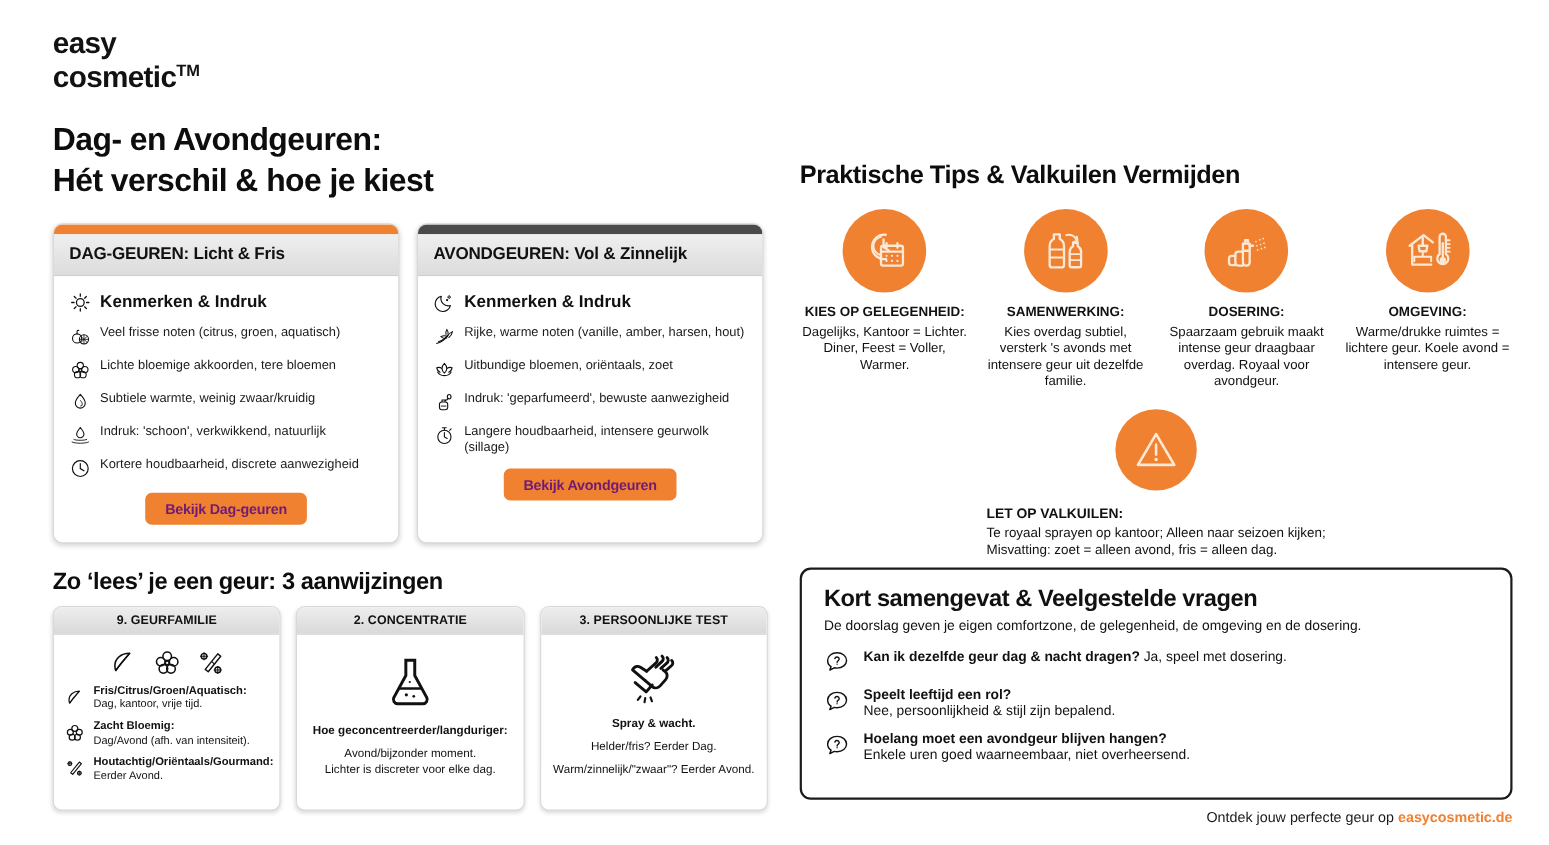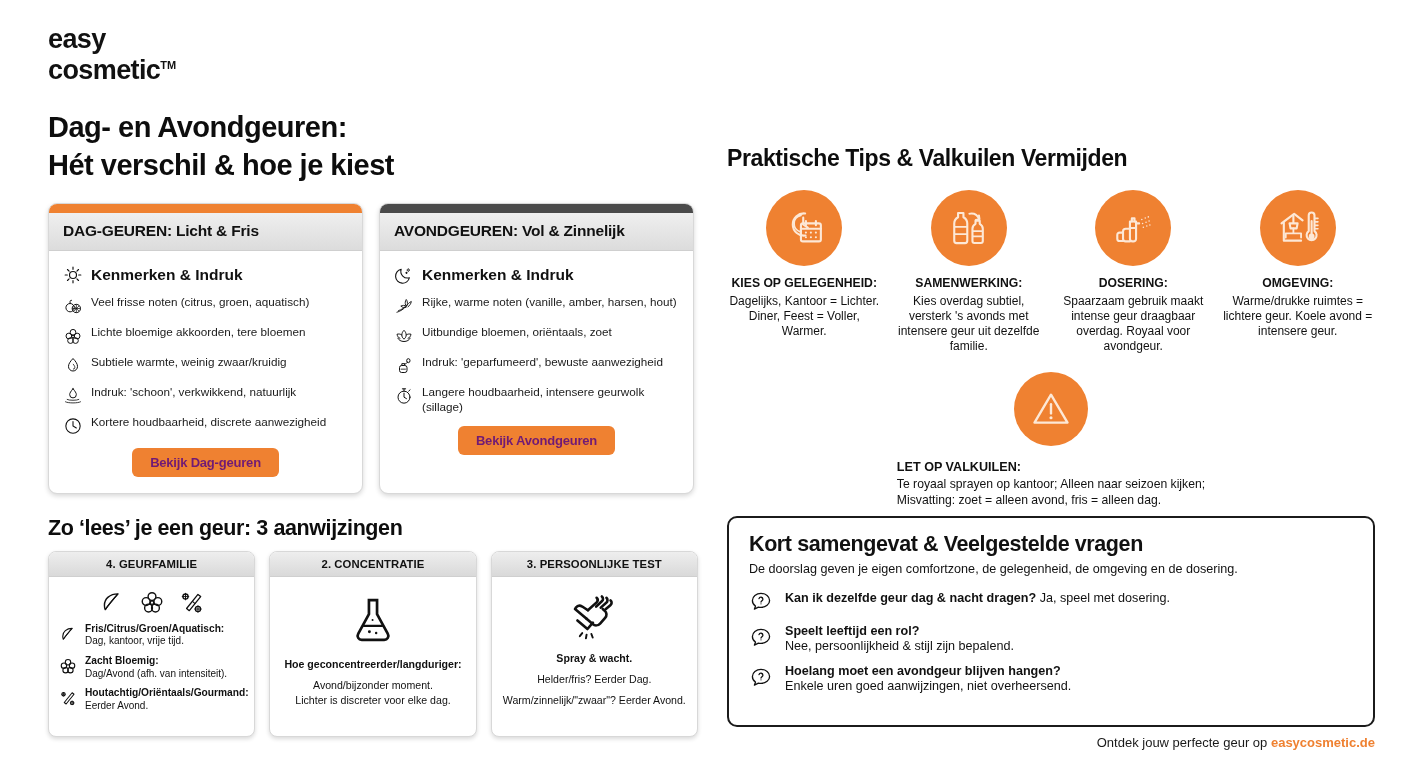--- a/index.html
+++ b/index.html
@@ -11,21 +11,21 @@
     overflow: hidden;
   }
   .page { position: relative; width: 1408px; height: 753px; }
 
   
   .brand {
     position: absolute; left: 48px; top: 26px;
     font-weight: bold; font-size: 27px; line-height: 26px;
     letter-spacing: -0.6px; color: #121212;
   }
-  .brand .tm { font-size: 11px; vertical-align: super; letter-spacing: 0; }
+  .brand .tm { font-size: 15px; vertical-align: super; letter-spacing: 0; }
 
   
   .left-col { position: absolute; left: 48px; top: 108px; width: 650px; }
 
   h1.main-title {
     font-size: 29px; font-weight: bold; line-height: 1.32;
     letter-spacing: -0.5px; color: #0d0d0d; margin-bottom: 18px;
   }
 
   .cards-row { display: flex; gap: 16px; }
@@ -306,21 +306,21 @@
           <button class="cta">Bekijk Avondgeuren</button>
         </div>
       </div>
 
     </div>
 
     <h2 class="sec-title">Zo ‘lees’ je een geur: 3 aanwijzingen</h2>
     <div class="read-row">
 
       <div class="read-card">
-        <div class="read-head">4. GEURFAMILIE</div>
+        <div class="read-head">9. GEURFAMILIE</div>
         <div class="read-body">
           <div class="fam-icons">
             <span>
               <svg width="26" height="26" viewBox="0 0 24 24" fill="none" stroke="#111" stroke-width="1.3" stroke-linejoin="round">
                 <path d="M17.5 4.5C10 4.5 5 9 5 15c0 2.5.8 4 .8 4S9 14 17.5 4.5z"></path>
                 <path d="M5.8 19C9 14.5 12.8 10 17.5 4.5" stroke-width="1.1"></path>
               </svg>
             </span>
             <span>
               <svg width="26" height="26" viewBox="0 0 24 24" fill="none" stroke="#111" stroke-width="1.3">
@@ -572,21 +572,21 @@
       <li>
         <span class="ico">
           <svg width="24" height="24" viewBox="0 0 24 24" fill="none" stroke="#111" stroke-width="1.3" stroke-linejoin="round">
             <path d="M12 3.4c4.8 0 8.6 3.1 8.6 7s-3.8 7-8.6 7c-.9 0-1.8-.1-2.6-.3l-4 2 1.1-3.1C4.6 14.8 3.4 12.8 3.4 10.4c0-3.9 3.8-7 8.6-7z"></path>
             <path d="M10 8.6a2 2 0 0 1 3.9.6c0 1.3-1.9 1.6-1.9 2.9" stroke-linecap="round"></path>
             <circle cx="12" cy="13.8" r="0.6" fill="#111" stroke="none"></circle>
           </svg>
         </span>
         <span>
           <div class="faq-q">Hoelang moet een avondgeur blijven hangen?</div>
-          <div class="faq-a">Enkele uren goed aanwijzingen, niet overheersend.</div>
+          <div class="faq-a">Enkele uren goed waarneembaar, niet overheersend.</div>
         </span>
       </li>
     </ul>
   </div>
 
   <div class="footer">
     <span>Ontdek jouw perfecte geur op </span><span class="link">easycosmetic.de</span>
   </div>
 
 </div>

